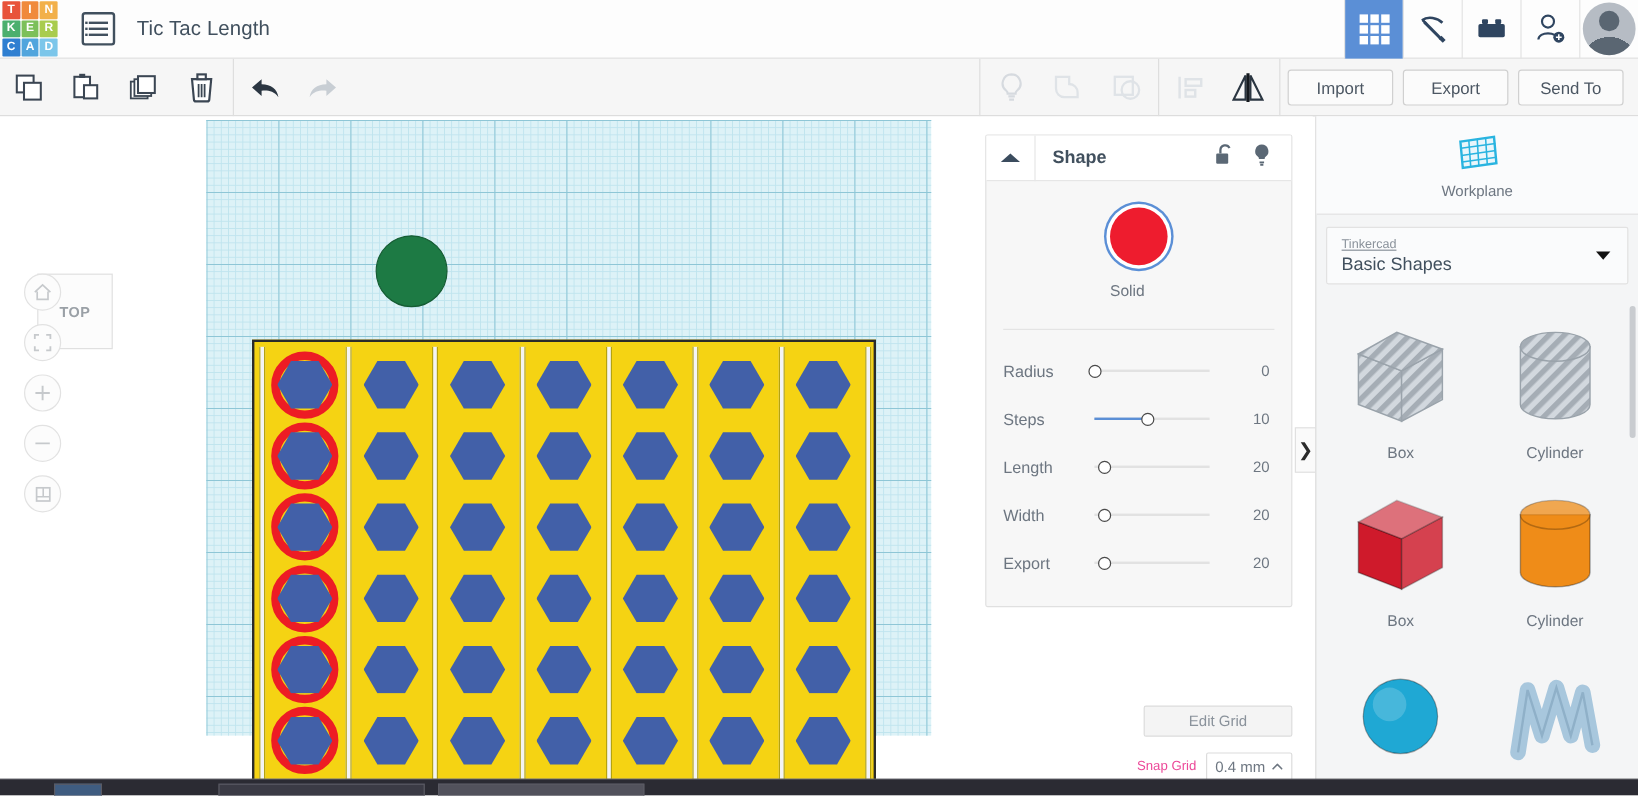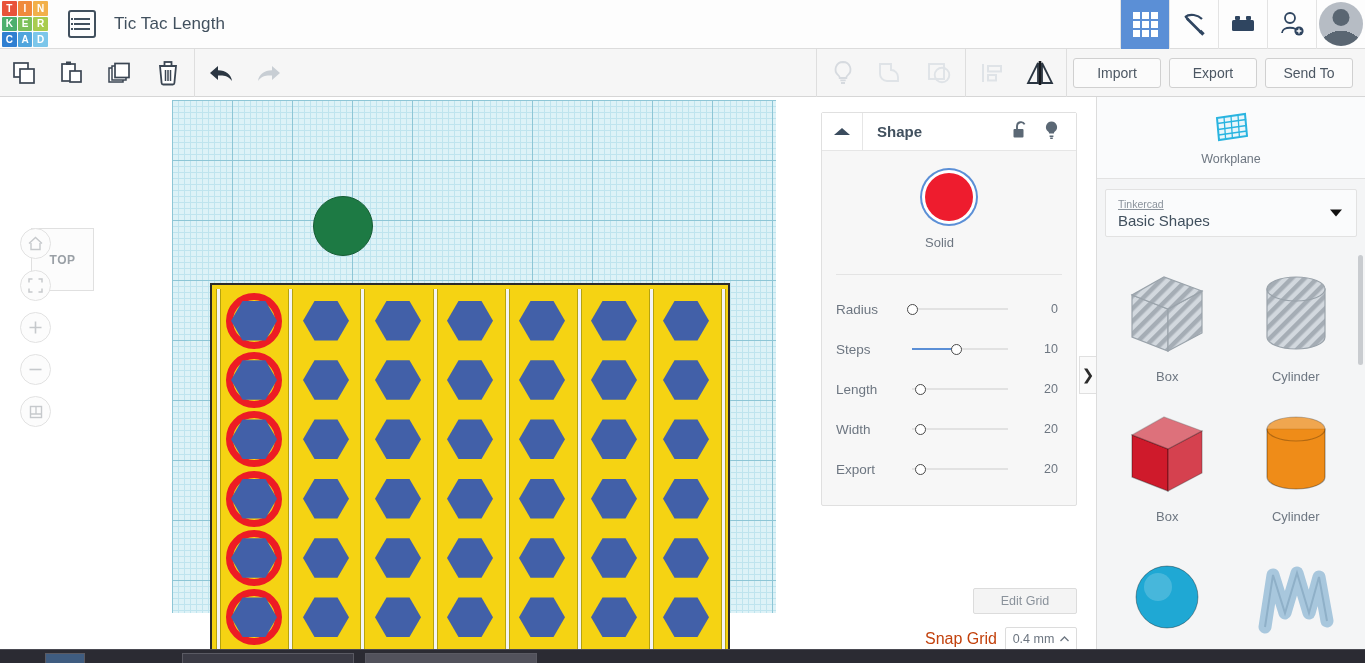--- a/index.html
+++ b/index.html
@@ -186,27 +186,27 @@
   .panel-tab {
     position: absolute; left: 1079px; top: 356px; width: 18px; height: 38px;
     background: #fafafa; border: 1px solid #e0e0e0;
     display: flex; align-items: center; justify-content: center; cursor: pointer;
     font-size: 15px; color: #2b2b2b;
   }
 
   
   .grid-foot { position: absolute; left: 821px; top: 588px; width: 256px; }
   .edit-grid {
-    position: absolute; right: 0; top: 0; width: 104px; height: 26px;
+    position: absolute; right: 0; top: 0; width: 124px; height: 26px;
     border: 1px solid #dcdcdc; background: #f4f4f4; border-radius: 2px;
     display: flex; align-items: center; justify-content: center;
     font-size: 12.5px; color: #8a929b; cursor: pointer;
   }
   .snap-row { position: absolute; right: 0; top: 39px; display: flex; align-items: center; gap: 8px; }
-  .snap-lbl { font-size: 16px; color: #c2410c; }
+  .snap-lbl { font-size: 11px; color: #ec4899; }
   .snap-sel {
     width: 72px; height: 24px; border: 1px solid #dcdcdc; background: #fff; border-radius: 2px;
     display: flex; align-items: center; justify-content: center; gap: 6px;
     font-size: 12.5px; color: #6d7681; cursor: pointer;
   }
 
   
   .sidebar {
     position: absolute; left: 1096px; top: 97px; width: 269px; height: 556px;
     background: #f4f5f6; border-left: 1px solid #dcdcdc;

